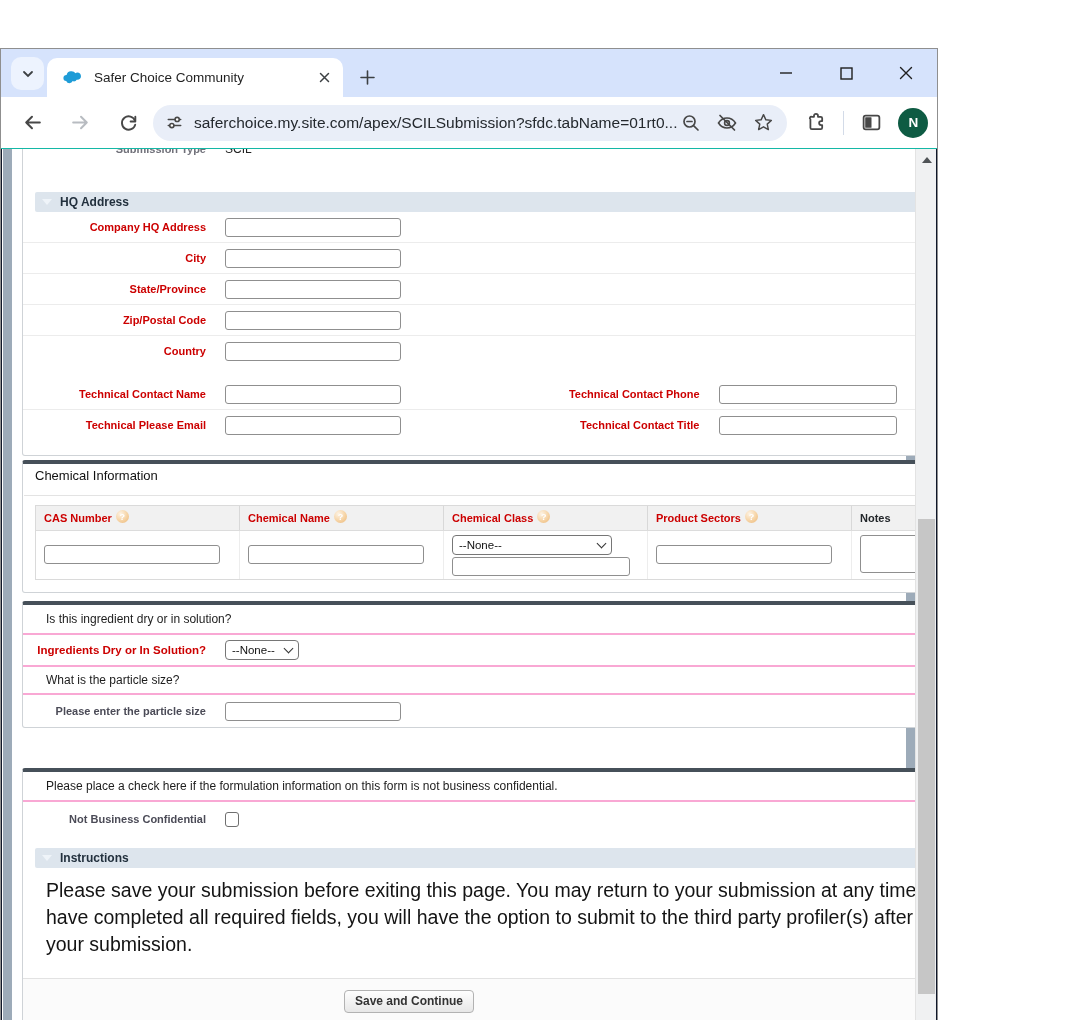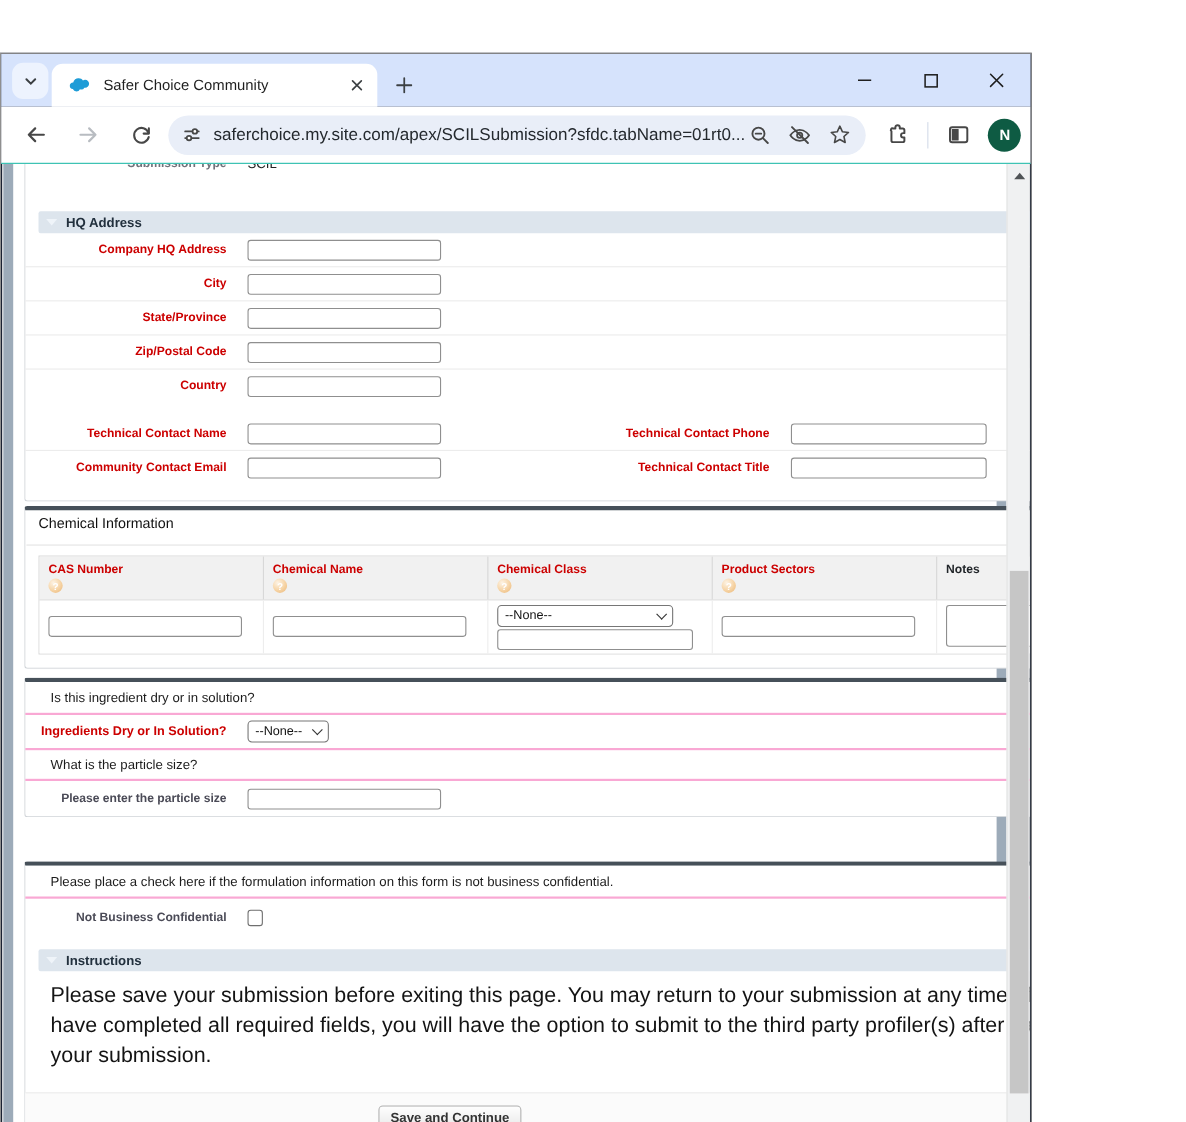--- a/index.html
+++ b/index.html
@@ -63,21 +63,21 @@
 
   .half { width:50%; display:flex; align-items:center; }
   .half .lbl-req { width:183px; }
   .half.rh .lbl-req { width:169px; }
 
   
   .chem-head-title { font-size:13px; font-weight:normal; color:#111; padding:4px 0 12px 12px; }
   .chem-sep { height:1px; background:#e3e3e3; margin:0 1px 9px 1px; }
   .chem-table { margin:0 12px 12px 12px; border:1px solid #dadada; }
   .chem-hrow { display:flex; background:#f1f1f1; border-bottom:1px solid #dcdcdc; }
-  .chem-hcell { padding:6px 4px 6px 8px; font-size:11px; font-weight:bold; color:#cc0000; border-right:1px solid #d8d8d8; display:flex; align-items:flex-start; gap:4px;flex-direction:column; }
+  .chem-hcell { padding:6px 4px 6px 8px; font-size:11px; font-weight:bold; color:#cc0000; border-right:1px solid #d8d8d8; display:flex; align-items:flex-start; gap:4px; }
   .chem-hcell.black { color:#22262a; border-right:none; }
   .chem-brow { display:flex; background:#fff; height:48px; }
   .chem-bcell { padding-left:8px; border-right:1px solid #ededed; }
   .chem-bcell:last-child { border-right:none; }
   .cw1 { width:204px; } .cw2 { width:204px; } .cw3 { width:204px; } .cw4 { width:204px; } .cw5 { flex:1; }
   .help-icon { width:13px; height:13px; border-radius:50%; background:radial-gradient(circle at 35% 30%, #fdf3e4, #f6d3a4 55%, #e9b575); color:#fff; font-size:9px; font-weight:bold; display:inline-flex; align-items:center; justify-content:center; margin-top:-2px; }
 
   .sel { display:inline-flex; align-items:center; justify-content:space-between; height:20px; border:1px solid #767676; border-radius:4px; background:#fff; padding:0 6px; font-size:11.5px; color:#111; }
   .sel-chev { width:7px; height:7px; border-right:1.8px solid #333; border-bottom:1.8px solid #333; transform:rotate(45deg); margin-left:10px; margin-top:-3px; }
 
@@ -264,21 +264,21 @@
             <span class="lbl-req">Technical Contact Name</span>
             <span class="tinput"></span>
           </div>
           <div class="half rh">
             <span class="lbl-req">Technical Contact Phone</span>
             <span class="tinput" style="width:178px"></span>
           </div>
         </div>
         <div class="frow" style="border-bottom:none">
           <div class="half">
-            <span class="lbl-req">Community Contact Email</span>
+            <span class="lbl-req">Technical Please Email</span>
             <span class="tinput"></span>
           </div>
           <div class="half rh">
             <span class="lbl-req">Technical Contact Title</span>
             <span class="tinput" style="width:178px"></span>
           </div>
         </div>
         <div style="height:14px"></div>
       </div>
 

